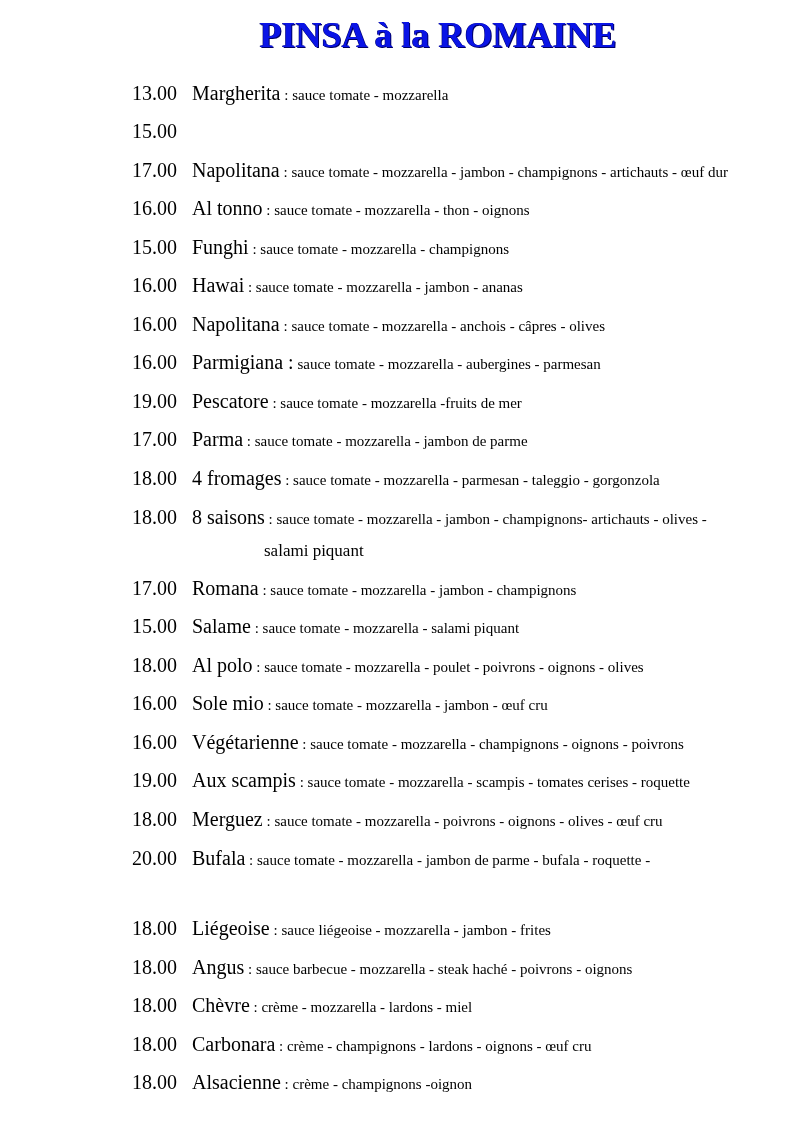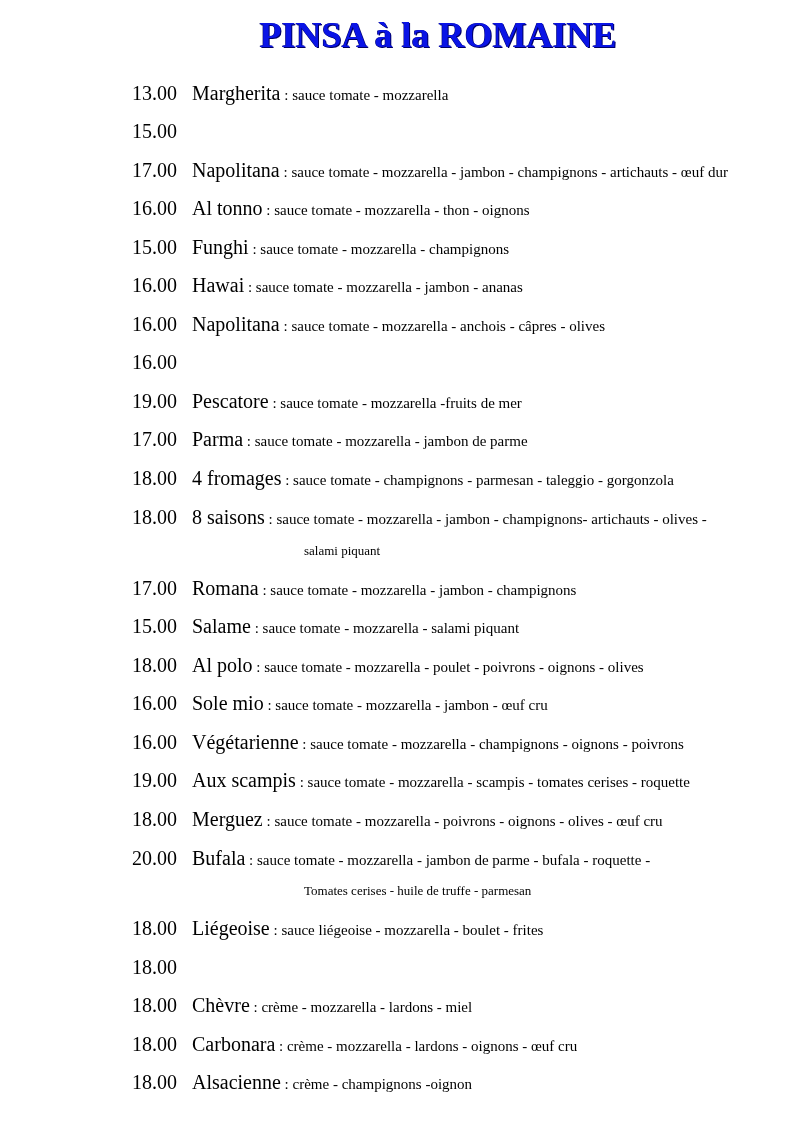--- a/index.html
+++ b/index.html
@@ -10,21 +10,21 @@
     color: #0a14e6; letter-spacing: 0px;
     text-shadow: 1px 1px 0 #000066, -0.5px -0.5px 0 #000066;
     margin-left: 48px;
   }
   .menu { position: absolute; left: 0; top: 0; width: 800px; }
   .row { position: absolute; left: 0; width: 800px; height: 30px; }
   .price { position: absolute; left: 132px; width: 52px; font-size: 20px; line-height: 30px; white-space: nowrap; }
   .line { position: absolute; left: 192px; line-height: 30px; white-space: nowrap; }
   .name { font-weight: normal; font-size: 20px; }
   .desc { font-size: 15px; }
-  .cont { position: absolute; left: 264px; font-size: 13px; line-height: 30px; white-space: nowrap; margin-left: 40px; }
+  .cont { position: absolute; left: 264px; font-size: 17px; line-height: 30px; white-space: nowrap; }
 </style>
 </head>
 <body>
 
 <div class="title">PINSA à la ROMAINE</div>
 
 <div class="menu">
   <div class="row" style="top:78px">
     <span class="price">13.00</span>
     <span class="line"><span class="name">Margherita</span><span class="desc"> : sauce tomate - mozzarella</span></span>
@@ -47,32 +47,33 @@
   <div class="row" style="top:270px">
     <span class="price">16.00</span>
     <span class="line"><span class="name">Hawai</span><span class="desc"> : sauce tomate - mozzarella - jambon - ananas</span></span>
   </div>
   <div class="row" style="top:309px">
     <span class="price">16.00</span>
     <span class="line"><span class="name">Napolitana</span><span class="desc"> : sauce tomate - mozzarella - anchois - câpres - olives</span></span>
   </div>
   <div class="row" style="top:347px">
     <span class="price">16.00</span>
+    <span class="line"><span class="name">Parmigiana :</span><span class="desc"> sauce tomate - mozzarella - aubergines - parmesan</span></span>
   </div>
   <div class="row" style="top:386px">
     <span class="price">19.00</span>
     <span class="line"><span class="name">Pescatore</span><span class="desc"> : sauce tomate - mozzarella -fruits de mer</span></span>
   </div>
   <div class="row" style="top:424px">
     <span class="price">17.00</span>
     <span class="line"><span class="name">Parma</span><span class="desc"> : sauce tomate - mozzarella - jambon de parme</span></span>
   </div>
   <div class="row" style="top:463px">
     <span class="price">18.00</span>
-    <span class="line"><span class="name">4 fromages</span><span class="desc"> : sauce tomate - champignons - parmesan - taleggio - gorgonzola</span></span>
+    <span class="line"><span class="name">4 fromages</span><span class="desc"> : sauce tomate - mozzarella - parmesan - taleggio - gorgonzola</span></span>
   </div>
   <div class="row" style="top:502px; height:64px">
     <span class="price">18.00</span>
     <span class="line"><span class="name">8 saisons</span><span class="desc"> : sauce tomate - mozzarella - jambon - champignons- artichauts - olives -</span></span>
     <span class="cont" style="top:34px">salami piquant</span>
   </div>
   <div class="row" style="top:573px">
     <span class="price">17.00</span>
     <span class="line"><span class="name">Romana</span><span class="desc"> : sauce tomate - mozzarella - jambon - champignons</span></span>
   </div>
@@ -96,34 +97,34 @@
     <span class="price">19.00</span>
     <span class="line"><span class="name">Aux scampis</span><span class="desc"> : sauce tomate - mozzarella - scampis - tomates cerises - roquette</span></span>
   </div>
   <div class="row" style="top:804px">
     <span class="price">18.00</span>
     <span class="line"><span class="name">Merguez</span><span class="desc"> : sauce tomate - mozzarella - poivrons - oignons - olives - œuf cru</span></span>
   </div>
   <div class="row" style="top:843px; height:64px">
     <span class="price">20.00</span>
     <span class="line"><span class="name">Bufala</span><span class="desc"> : sauce tomate - mozzarella - jambon de parme - bufala - roquette -</span></span>
-    <span class="cont" style="top:33px">Tomates cerises -  huile de truffe - parmesan</span>
   </div>
   <div class="row" style="top:913px">
     <span class="price">18.00</span>
-    <span class="line"><span class="name">Liégeoise</span><span class="desc"> : sauce liégeoise - mozzarella - boulet - frites</span></span>
+    <span class="line"><span class="name">Liégeoise</span><span class="desc"> : sauce liégeoise - mozzarella - jambon - frites</span></span>
   </div>
   <div class="row" style="top:952px">
     <span class="price">18.00</span>
+    <span class="line"><span class="name">Angus</span><span class="desc"> : sauce barbecue - mozzarella - steak haché - poivrons - oignons</span></span>
   </div>
   <div class="row" style="top:990px">
     <span class="price">18.00</span>
     <span class="line"><span class="name">Chèvre</span><span class="desc"> : crème - mozzarella - lardons - miel</span></span>
   </div>
   <div class="row" style="top:1029px">
     <span class="price">18.00</span>
-    <span class="line"><span class="name">Carbonara</span><span class="desc"> : crème - mozzarella - lardons - oignons - œuf cru</span></span>
+    <span class="line"><span class="name">Carbonara</span><span class="desc"> : crème - champignons - lardons - oignons - œuf cru</span></span>
   </div>
   <div class="row" style="top:1067px">
     <span class="price">18.00</span>
     <span class="line"><span class="name">Alsacienne</span><span class="desc"> : crème - champignons -oignon</span></span>
   </div>
 </div>
 
 </body></html>

